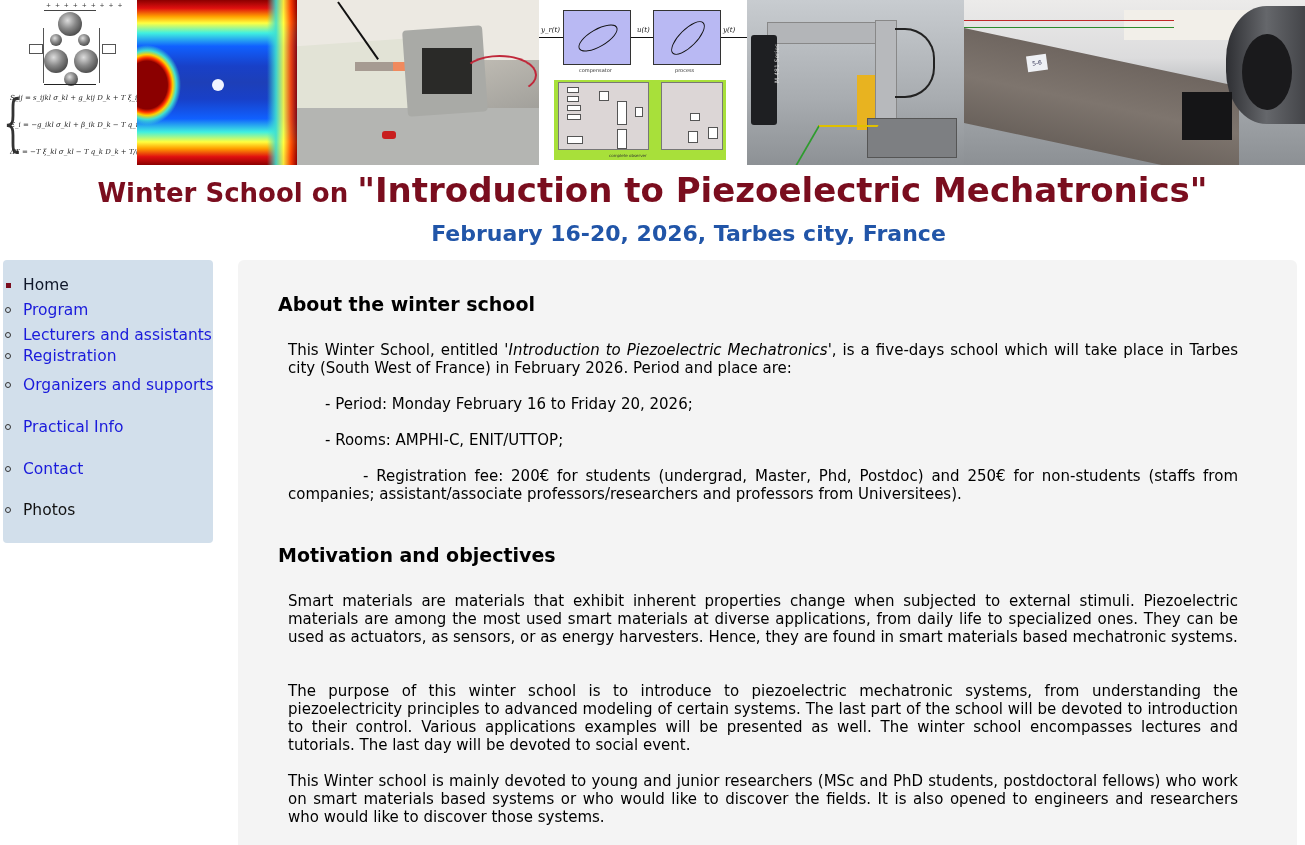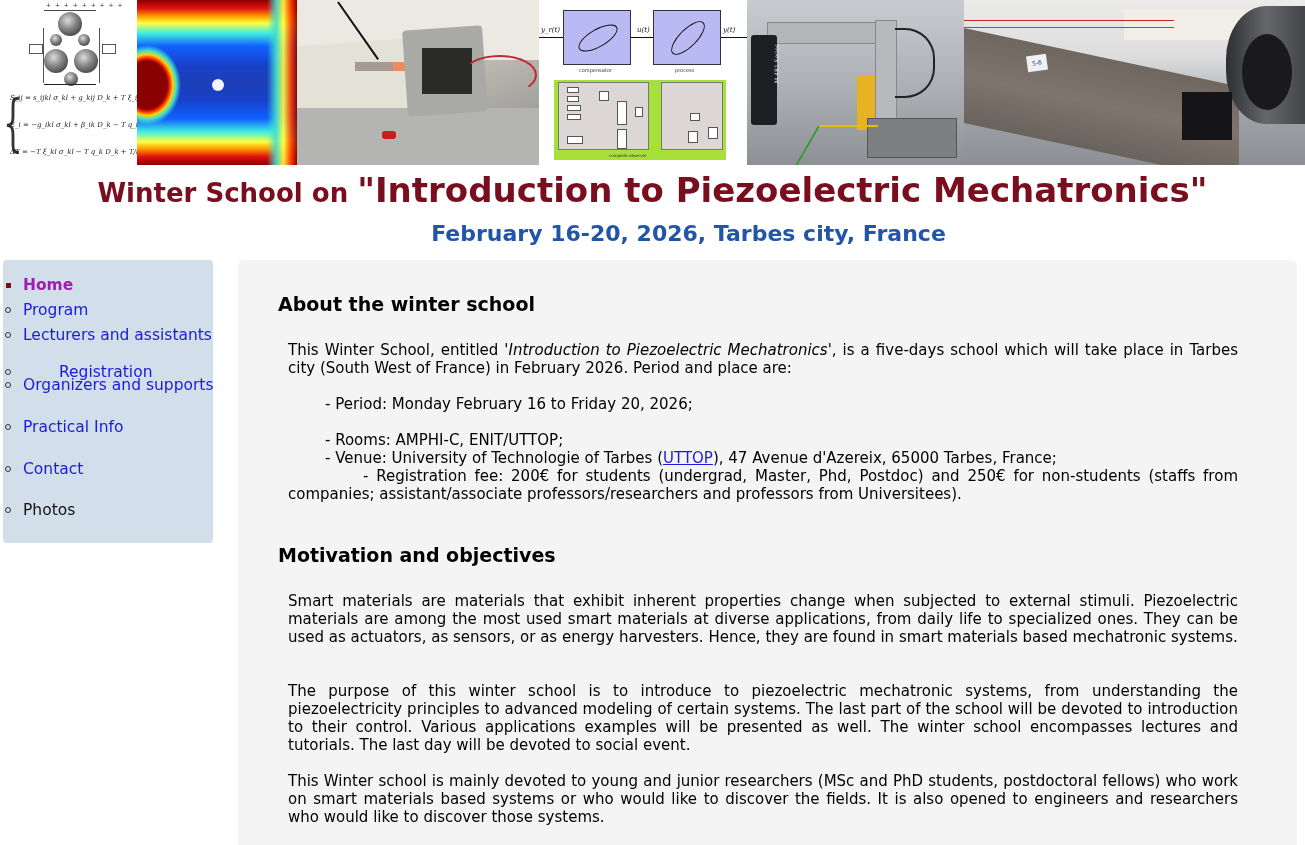--- a/index.html
+++ b/index.html
@@ -78,21 +78,21 @@
   .title .big { font-size: 34px; }
   .subtitle { position: absolute; top: 221px; left: 0; width: 1377px; text-align: center; color: #2155a8; font-weight: bold; font-size: 22px; }
 
   
   .sidebar { position: absolute; left: 3px; top: 260px; width: 210px; height: 283px; background: #d2dfeb; border-radius: 4px; }
   .sidebar ul { list-style: none; position: absolute; left: 0; top: 14px; width: 100%; }
   .sidebar li { position: absolute; left: 0; height: 22px; display: flex; align-items: center; white-space: nowrap; }
   .sidebar .bullet { width: 6px; height: 6px; border: 1px solid #333; border-radius: 50%; margin-left: 2px; margin-right: 12px; }
   .sidebar .bullet.square { border: none; border-radius: 0; background: #7a0d1e; width: 5px; height: 5px; margin-left: 3px; margin-right: 12px; }
   .sidebar a { font-size: 15.5px; color: #1a1adb; text-decoration: none; }
-  .sidebar a.active { color: #a21caf; font-weight: bold; }
+  .sidebar a.active { color: #0f172a; font-weight: normal; }
   .sidebar a.plain { color: #111; }
 
   
   .main { position: absolute; left: 238px; top: 260px; width: 1059px; height: 600px; background: #f4f4f4; border-radius: 6px; }
   .main h2 { position: absolute; left: 40px; font-size: 19px; font-weight: bold; color: #000; white-space: nowrap; }
   .main .para { position: absolute; left: 50px; width: 950px; font-size: 15px; line-height: 18px; text-align: justify; color: #000; }
   .main .list-line { position: absolute; left: 87px; font-size: 15px; line-height: 18px; white-space: pre; }
   .main a.link { color: #1a1adb; text-decoration: underline; }
   .main .em { font-weight: normal; font-style: italic; }
 </style>
@@ -209,21 +209,21 @@
       <a class="active" href="#">Home</a>
     </li>
     <li style="top:25px;text-align:center;">
       <span class="bullet"></span>
       <a href="#">Program</a>
     </li>
     <li style="top:50px;">
       <span class="bullet"></span>
       <a href="#">Lecturers and assistants</a>
     </li>
-    <li style="top:87px;gap:36px;">
+    <li style="top:71px;">
       <span class="bullet"></span>
       <a href="#">Registration</a>
     </li>
     <li style="top:100px;">
       <span class="bullet"></span>
       <a href="#">Organizers and supports</a>
     </li>
     <li style="top:142px;">
       <span class="bullet"></span>
       <a href="#">Practical Info</a>
@@ -239,21 +239,20 @@
   </ul>
 </nav>
 
 <main class="main">
   <h2 style="top:33px;">About the winter school</h2>
 
   <p class="para" style="top:81px;"><span>This Winter School, entitled </span><span class="em">'Introduction to Piezoelectric Mechatronics'</span><span>, is a five-days school which will take place in Tarbes city (South West of France) in February 2026. Period and place are:</span></p>
 
   <div class="list-line" style="top:135px;">- Period: Monday February 16 to Friday 20, 2026;</div>
   <div class="list-line" style="top:171px;">- Rooms: AMPHI-C, ENIT/UTTOP;</div>
-  <div class="list-line" style="top:189px;"><span>- Venue: University of Technologie of Tarbes (</span><a class="link" href="#">UTTOP</a><span>), 47 Avenue d'Azereix, 65000 Tarbes, France;</span></div>
   <p class="para" style="top:207px;text-indent:75px;">- Registration fee: 200€ for students (undergrad, Master, Phd, Postdoc) and 250€ for non-students (staffs from companies; assistant/associate professors/researchers and professors from Universitees).</p>
 
   <h2 style="top:284px;">Motivation and objectives</h2>
 
   <p class="para" style="top:332px;">Smart materials are materials that exhibit inherent properties change when subjected to external stimuli. Piezoelectric materials are among the most used smart materials at diverse applications, from daily life to specialized ones. They can be used as actuators, as sensors, or as energy harvesters. Hence, they are found in smart materials based mechatronic systems.</p>
   <p class="para" style="top:422px;">The purpose of this winter school is to introduce to piezoelectric mechatronic systems, from understanding the piezoelectricity principles to advanced modeling of certain systems. The last part of the school will be devoted to introduction to their control. Various applications examples will be presented as well. The winter school encompasses lectures and tutorials. The last day will be devoted to social event.</p>
   <p class="para" style="top:512px;">This Winter school is mainly devoted to young and junior researchers (MSc and PhD students, postdoctoral fellows) who work on smart materials based systems or who would like to discover the fields. It is also opened to engineers and researchers who would like to discover those systems.</p>
 </main>
 
 </body></html>

